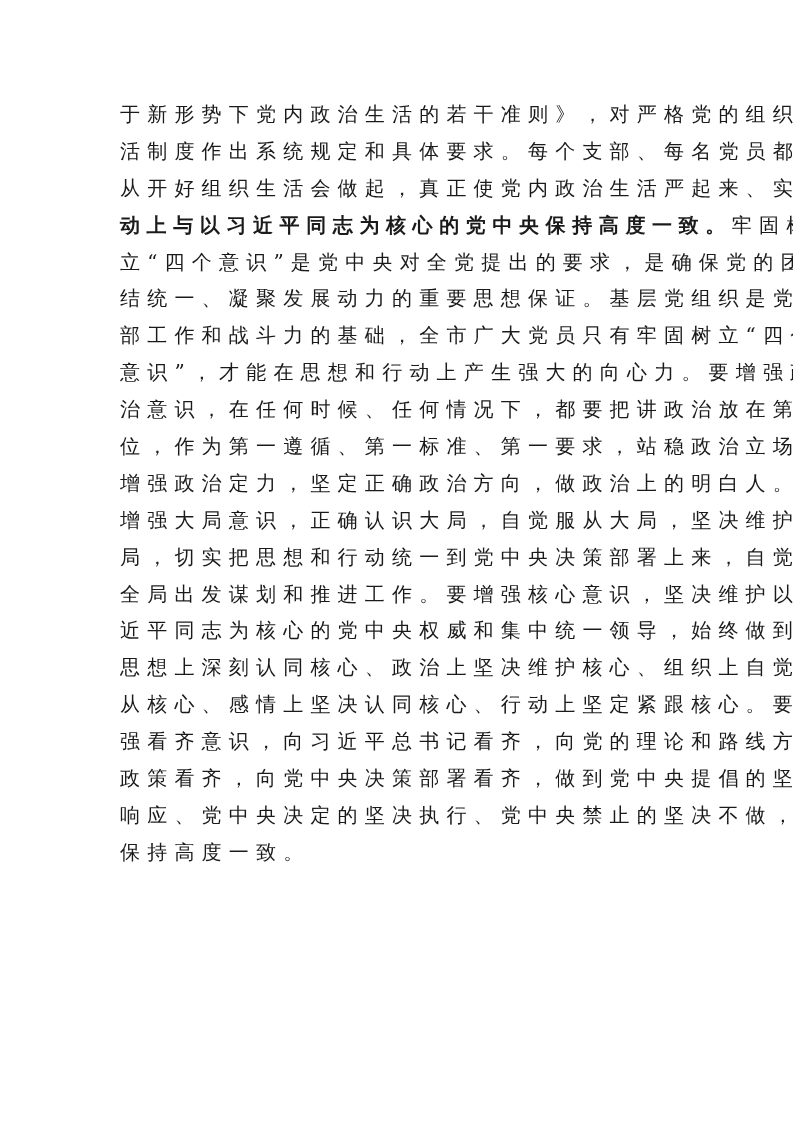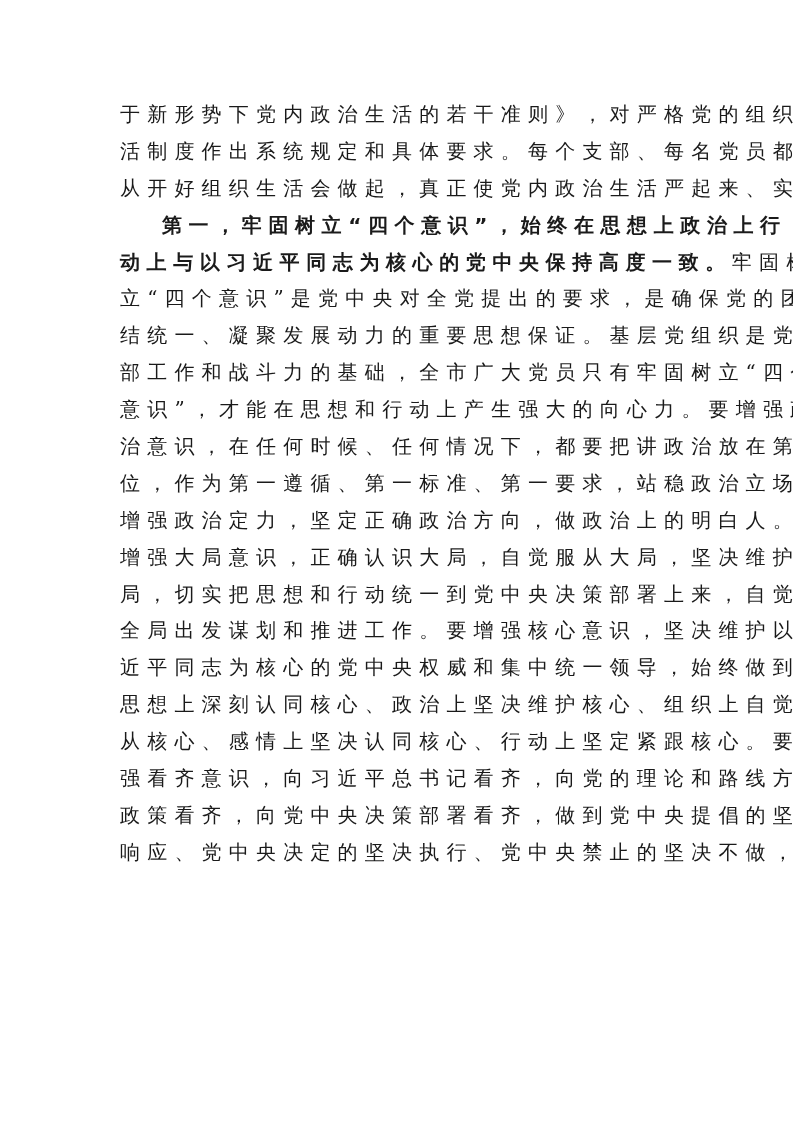--- a/index.html
+++ b/index.html
@@ -29,32 +29,32 @@
 <body>
 
 <div class="page">
   <div class="paragraph">
     <div class="line">于新形势下党内政治生活的若干准则》，对严格党的组织生</div>
     <div class="line">活制度作出系统规定和具体要求。每个支部、每名党员都要</div>
     <div class="line">从开好组织生活会做起，真正使党内政治生活严起来、实起</div>
   </div>
 
   <div class="paragraph">
-    <div class="line indent bold">第一，牢固树立“四个意识”，始终在思想上政治上行</div>
     <div class="line"><span class="bold">动上与以习近平同志为核心的党中央保持高度一致。</span><span>牢固树</span></div>
     <div class="line">立“四个意识”是党中央对全党提出的要求，是确保党的团</div>
     <div class="line">结统一、凝聚发展动力的重要思想保证。基层党组织是党全</div>
     <div class="line">部工作和战斗力的基础，全市广大党员只有牢固树立“四个</div>
     <div class="line">意识”，才能在思想和行动上产生强大的向心力。要增强政</div>
     <div class="line">治意识，在任何时候、任何情况下，都要把讲政治放在第一</div>
     <div class="line">位，作为第一遵循、第一标准、第一要求，站稳政治立场，</div>
     <div class="line">增强政治定力，坚定正确政治方向，做政治上的明白人。要</div>
     <div class="line">增强大局意识，正确认识大局，自觉服从大局，坚决维护大</div>
     <div class="line">局，切实把思想和行动统一到党中央决策部署上来，自觉从</div>
     <div class="line">全局出发谋划和推进工作。要增强核心意识，坚决维护以习</div>
     <div class="line">近平同志为核心的党中央权威和集中统一领导，始终做到在</div>
     <div class="line">思想上深刻认同核心、政治上坚决维护核心、组织上自觉服</div>
     <div class="line">从核心、感情上坚决认同核心、行动上坚定紧跟核心。要增</div>
     <div class="line">强看齐意识，向习近平总书记看齐，向党的理论和路线方针</div>
     <div class="line">政策看齐，向党中央决策部署看齐，做到党中央提倡的坚决</div>
     <div class="line">响应、党中央决定的坚决执行、党中央禁止的坚决不做，始</div>
+    <div class="line last">保持高度一致。</div>
   </div>
 </div>
 
 </body></html>

